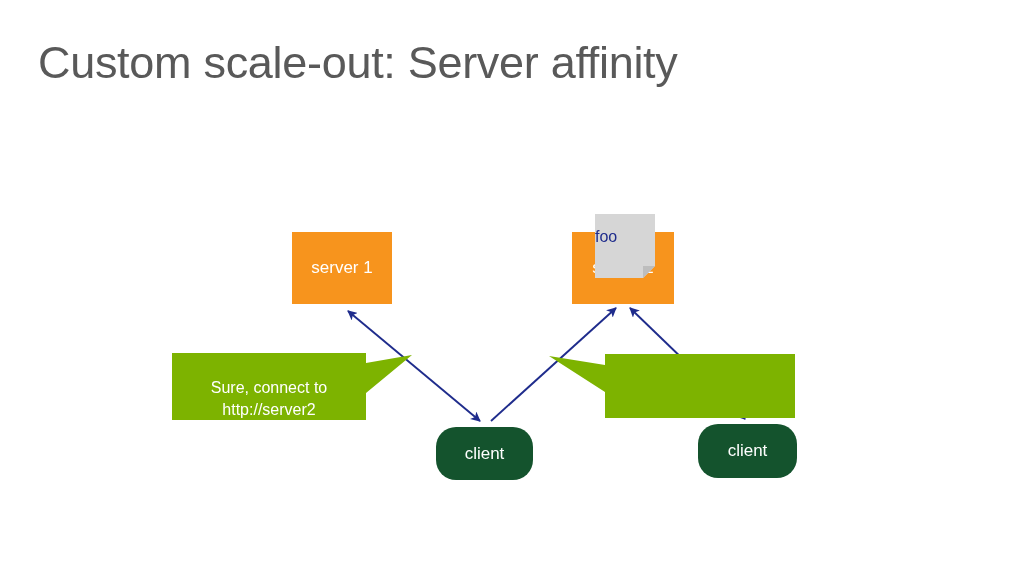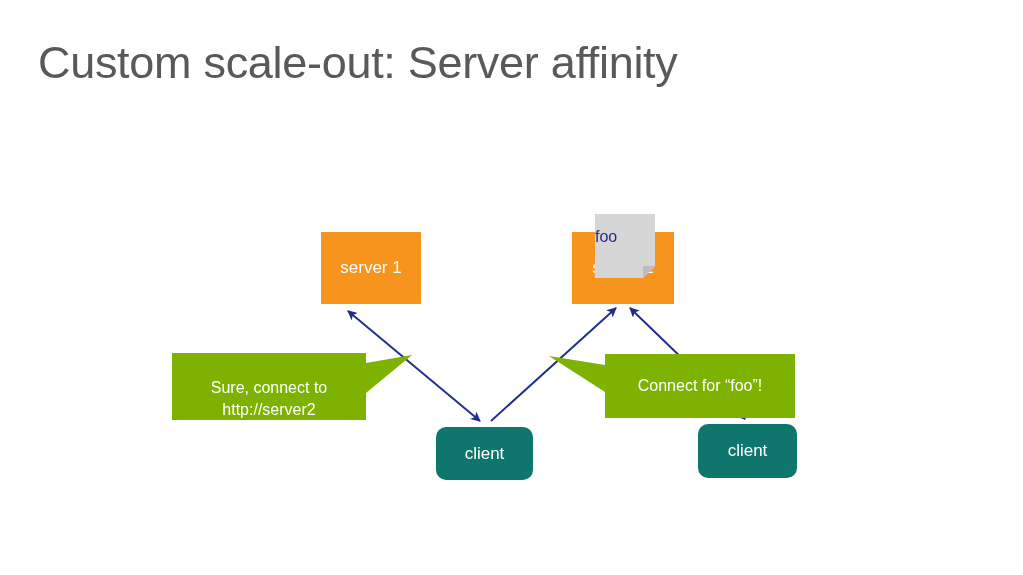--- a/index.html
+++ b/index.html
@@ -54,22 +54,22 @@
     color: #ffffff;
     font-size: 17px;
     font-weight: 400;
     text-align: center;
     box-sizing: border-box;
   }
   .server-box {
     background: #F7941D;
   }
   .client-box {
-    background: #0f766e;
-    border-radius: 10px;
+    background: #14532d;
+    border-radius: 20px;
   }
   .callout {
     position: absolute;
     color: #ffffff;
     font-size: 16px;
     line-height: 1.35;
     display: flex;
     align-items: center;
     justify-content: center;
     text-align: center;
@@ -112,21 +112,21 @@
         </marker>
       </defs>
 
       <line x1="348" y1="311" x2="480" y2="421" stroke="#1F2C8C" stroke-width="1.9" marker-start="url(#arrowStart)" marker-end="url(#arrowEnd)"></line>
 
       <line x1="491" y1="421" x2="616" y2="308" stroke="#1F2C8C" stroke-width="1.9" marker-end="url(#arrowEnd)"></line>
 
       <line x1="745" y1="419" x2="630" y2="308" stroke="#1F2C8C" stroke-width="1.9" marker-start="url(#arrowStart)" marker-end="url(#arrowEnd)"></line>
     </svg>
 
-    <div class="node server-box" style="left:292px; top:232px; width:100px; height:72px;margin-left:29px;">
+    <div class="node server-box" style="left:292px; top:232px; width:100px; height:72px;">
       <span class="server1-label">server 1</span>
     </div>
 
     <div class="node server-box" style="left:572px; top:232px; width:102px; height:72px;">
       <span class="server2-label">server 2</span>
     </div>
 
     <div class="doc" style="left:595px; top:214px; width:60px; height:64px;">
       <svg width="60" height="64" viewBox="0 0 60 64" xmlns="http://www.w3.org/2000/svg">
         <path d="M 0 0 L 60 0 L 60 52 L 48 64 L 0 64 Z" fill="#D6D6D6"></path>
@@ -142,23 +142,20 @@
       <div style="position:absolute; left:0; top:12px; width:194px; height:67px; display:flex; flex-direction:column; align-items:center; justify-content:center;">
         <span>Sure, connect to</span>
         <span>http://server2</span>
       </div>
     </div>
 
     <div class="callout" style="left:549px; top:354px; width:246px; height:64px;">
       <svg class="svg-layer" style="left:0; top:0; width:246px; height:64px;" viewBox="0 0 246 64" width="246" height="64" xmlns="http://www.w3.org/2000/svg">
         <path d="M 56 0 L 246 0 L 246 64 L 56 64 L 56 38 L 0 2 L 56 11 Z" fill="#7DB300"></path>
       </svg>
-      <div style="position:absolute; left:56px; top:0; width:190px; height:64px; display:flex; align-items:center; justify-content:center;">
-        <span>Connect for “foo”!</span>
-      </div>
     </div>
 
     <div class="node client-box" style="left:436px; top:427px; width:97px; height:53px;">
       <span>client</span>
     </div>
 
     <div class="node client-box" style="left:698px; top:424px; width:99px; height:54px;">
       <span>client</span>
     </div>
 

